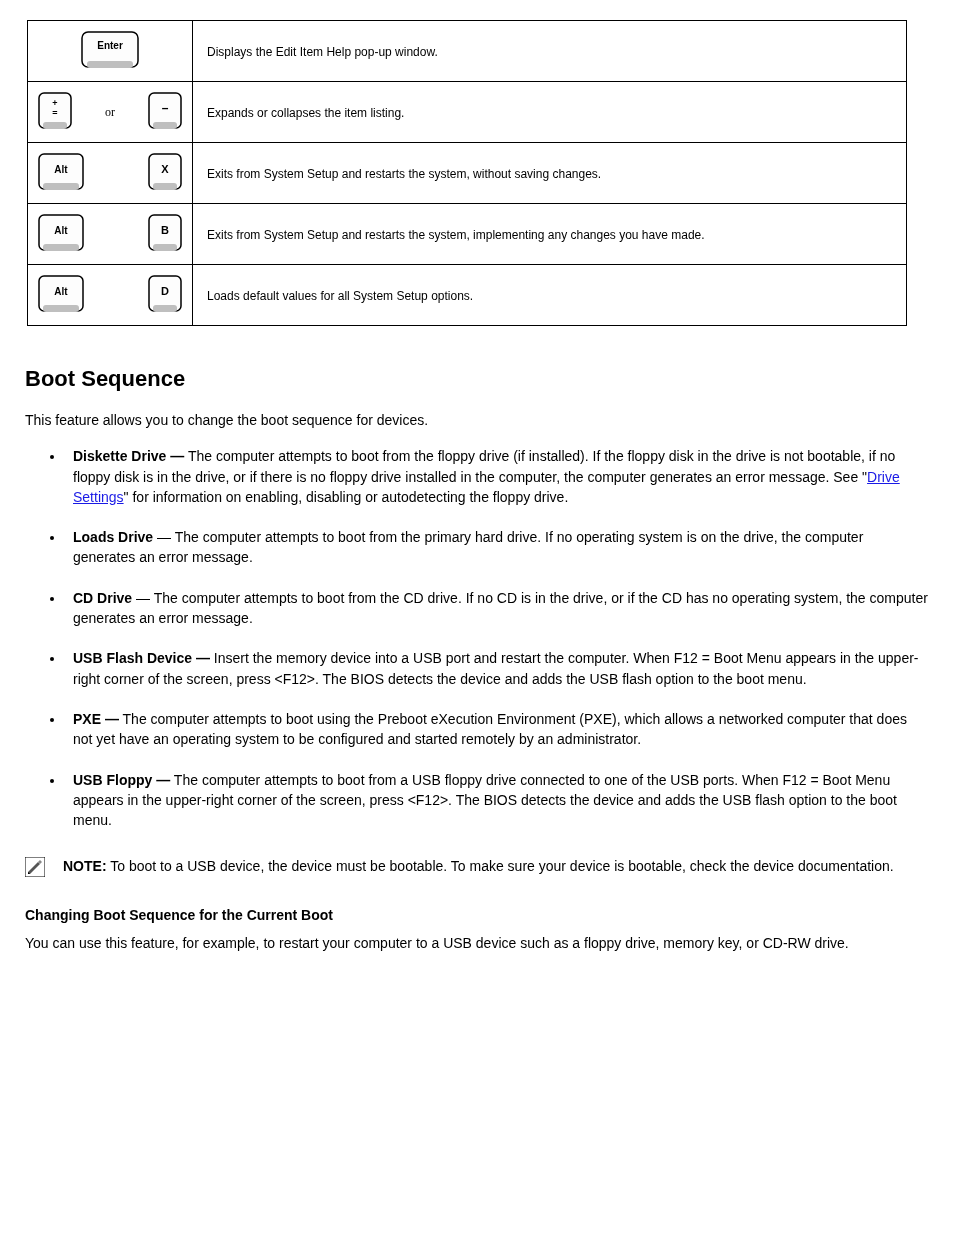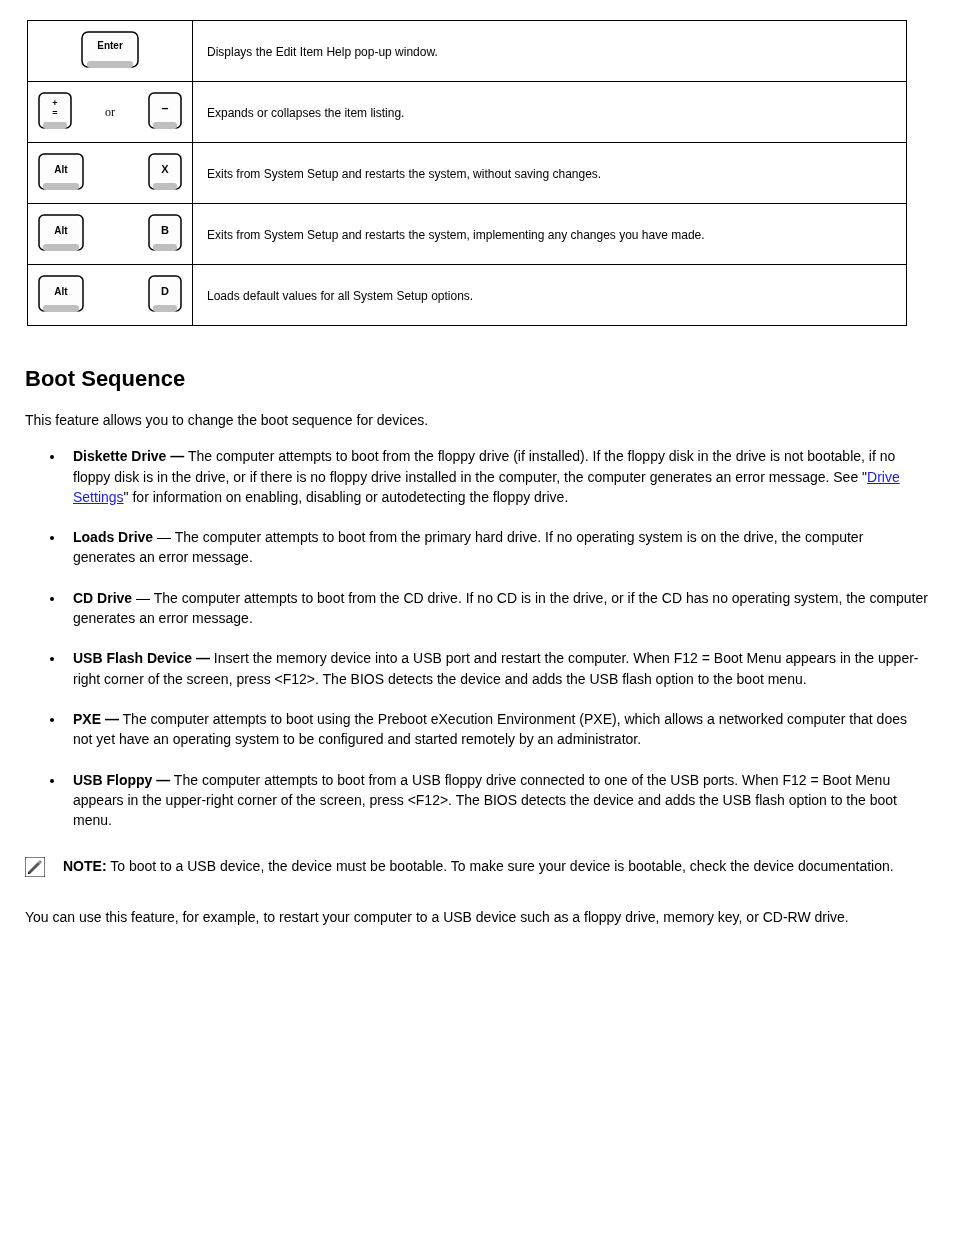--- a/index.html
+++ b/index.html
@@ -229,16 +229,17 @@
       <rect x="0" y="0" width="20" height="20" fill="#fff" stroke="#000" stroke-width="1"></rect>
       <path d="M3 15 L13 5 L15 7 L5 17 L3 17 Z" fill="#555"></path>
       <path d="M3 15 L5 17 L3 17 Z" fill="#000"></path>
       <path d="M13 5 L15 3 L17 5 L15 7 Z" fill="#888"></path>
     </svg>
     <div class="note-body">
       <span class="bold">NOTE:</span><span> To boot to a USB device, the device must be bootable. To make sure your device is bootable, check the device documentation.</span>
     </div>
   </div>
 
+  <p class="instr-header bold">Changing Boot Sequence for the Current Boot</p>
   <p class="intro">You can use this feature, for example, to restart your computer to a USB device such as a floppy drive, memory key, or CD-RW drive.</p>
 
 
 </div>
 
 </body></html>

